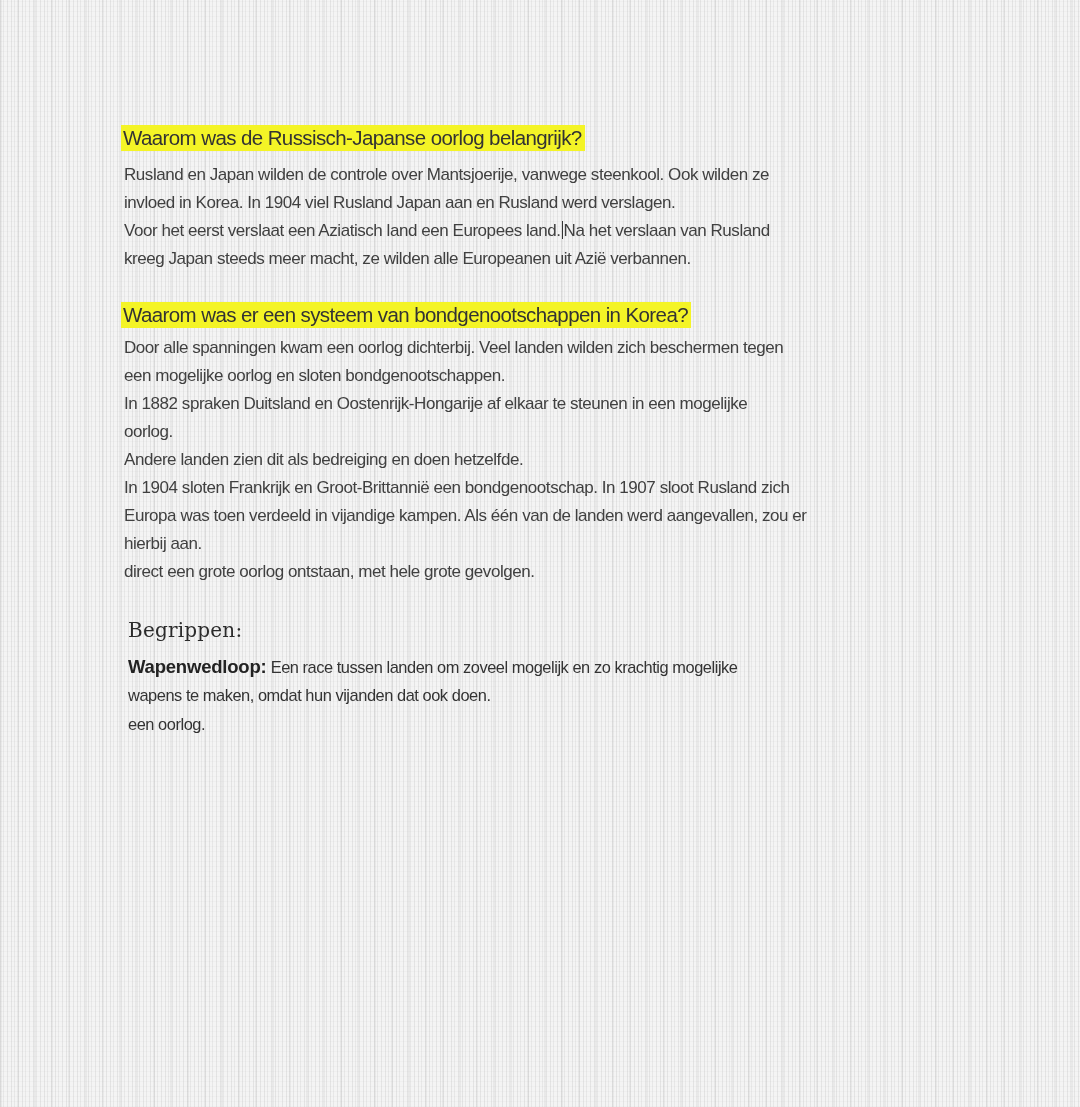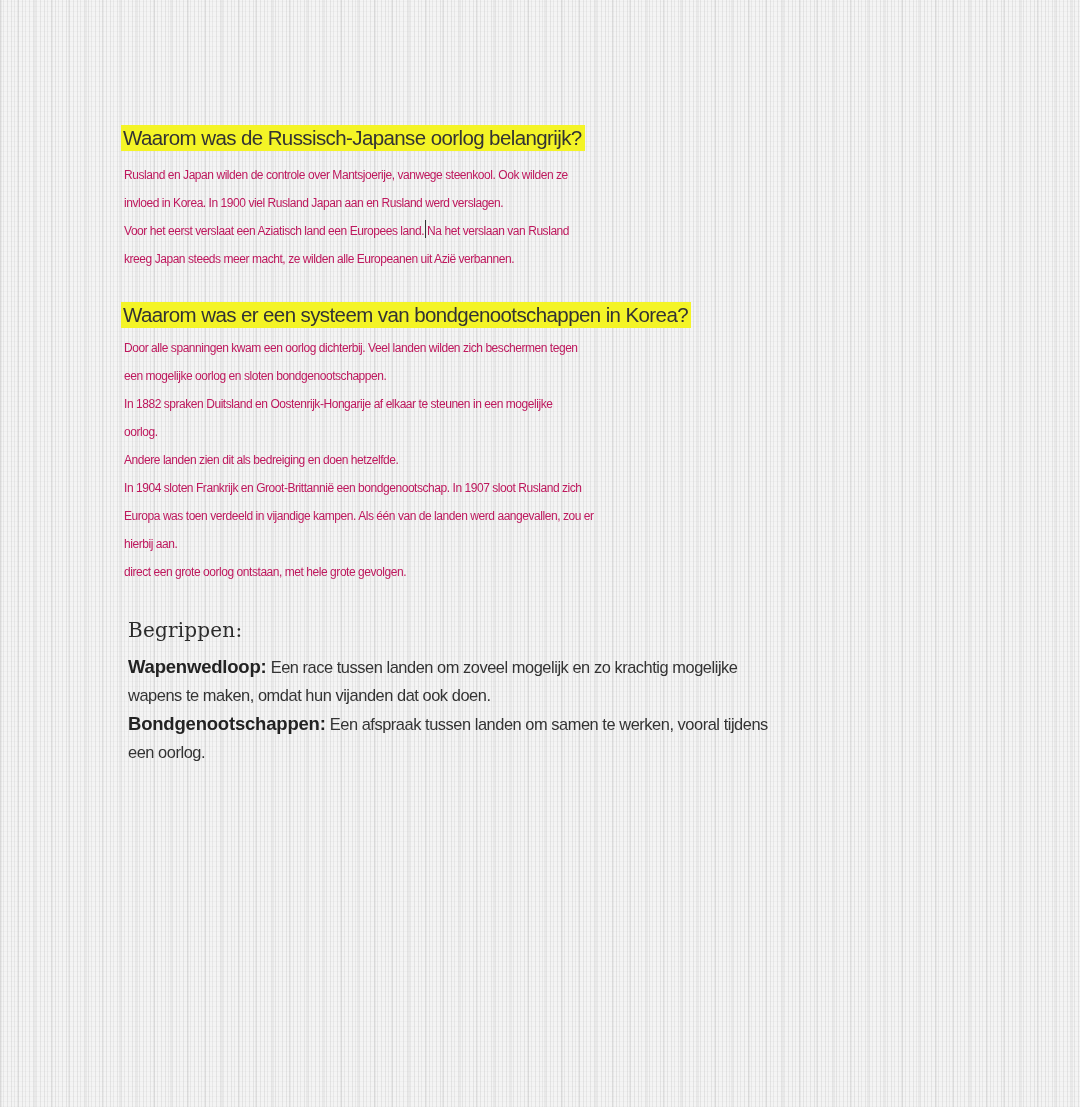--- a/index.html
+++ b/index.html
@@ -39,24 +39,24 @@
     letter-spacing: -0.6px;
     color: #333;
   }
   .heading .hl {
     background: #f4f426;
     padding: 1px 3px 2px 2px;
   }
   .para {
     position: absolute;
     left: 124px;
-    font-size: 12px;
+    font-size: 17px;
     line-height: 28px;
     letter-spacing: -0.45px;
-    color: #be185d;
+    color: #404040;
     width: 860px;
   }
   .para p { margin: 0; }
   .serif-title {
     position: absolute;
     left: 128px;
     top: 612px;
     font-family: "DejaVu Serif", serif;
     font-size: 20px;
     line-height: 30px;
@@ -92,21 +92,21 @@
 </head>
 <body>
 
 <div class="page">
 
   <div class="heading" style="top:122px;">
     <span class="hl">Waarom was de Russisch-Japanse oorlog belangrijk?</span>
   </div>
   <div class="para" style="top:158px;">
     <p>Rusland en Japan wilden de controle over Mantsjoerije, vanwege steenkool. Ook wilden ze</p>
-    <p>invloed in Korea. In 1900 viel Rusland Japan aan en Rusland werd verslagen.</p>
+    <p>invloed in Korea. In 1904 viel Rusland Japan aan en Rusland werd verslagen.</p>
     <p><span>Voor het eerst verslaat een Aziatisch land een Europees land.</span><span class="cursor"></span><span>Na het verslaan van Rusland</span></p>
     <p>kreeg Japan steeds meer macht, ze wilden alle Europeanen uit Azië verbannen.</p>
   </div>
 
   <div class="heading" style="top:299px;">
     <span class="hl">Waarom was er een systeem van bondgenootschappen in Korea?</span>
   </div>
   <div class="para" style="top:331px;">
     <p>Door alle spanningen kwam een oorlog dichterbij. Veel landen wilden zich beschermen tegen</p>
     <p>een mogelijke oorlog en sloten bondgenootschappen.</p>
@@ -120,17 +120,16 @@
   </div>
 
   <div class="serif-title">Begrippen:</div>
 
   <div class="term" style="top:650px;">
     <p><span class="label">Wapenwedloop:</span><span> Een race tussen landen om zoveel mogelijk en zo krachtig mogelijke</span></p>
     <p>wapens te maken, omdat hun vijanden dat ook doen.</p>
   </div>
 
   <div class="term" style="top:707px;">
-    <p><span class="label">Bondgenootschappen:</span><span> Een afspraak tussen landen om samen te werken, vooral tijdens</span></p>
     <p>een oorlog.</p>
   </div>
 
 </div>
 
 </body></html>

